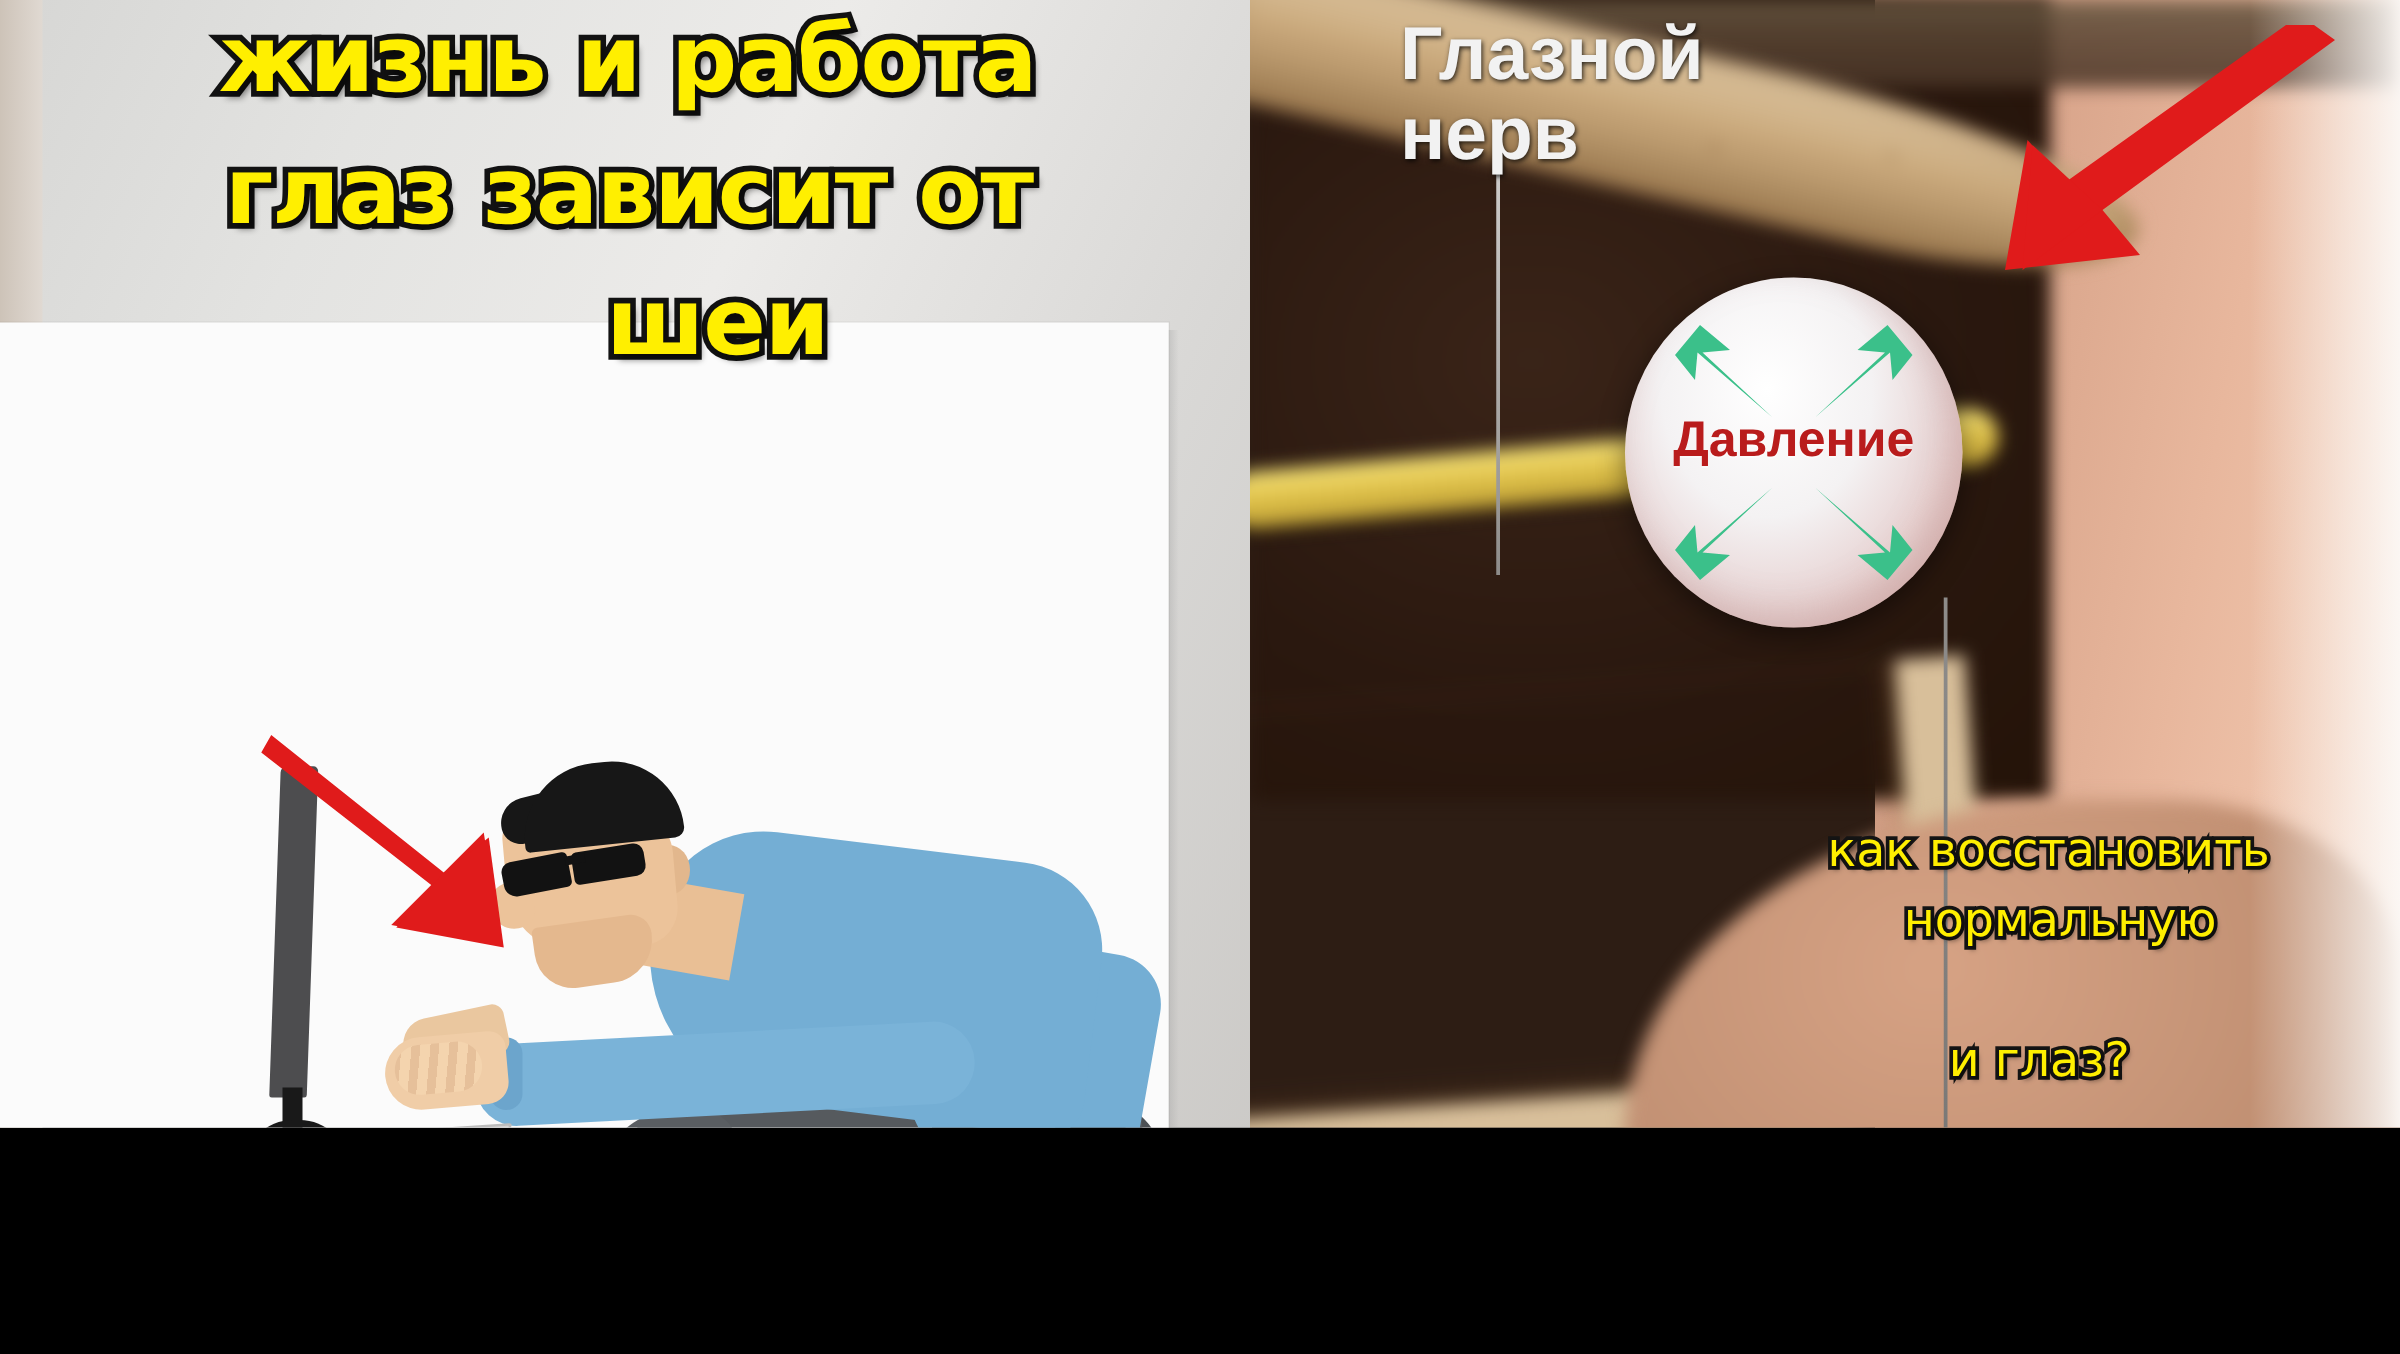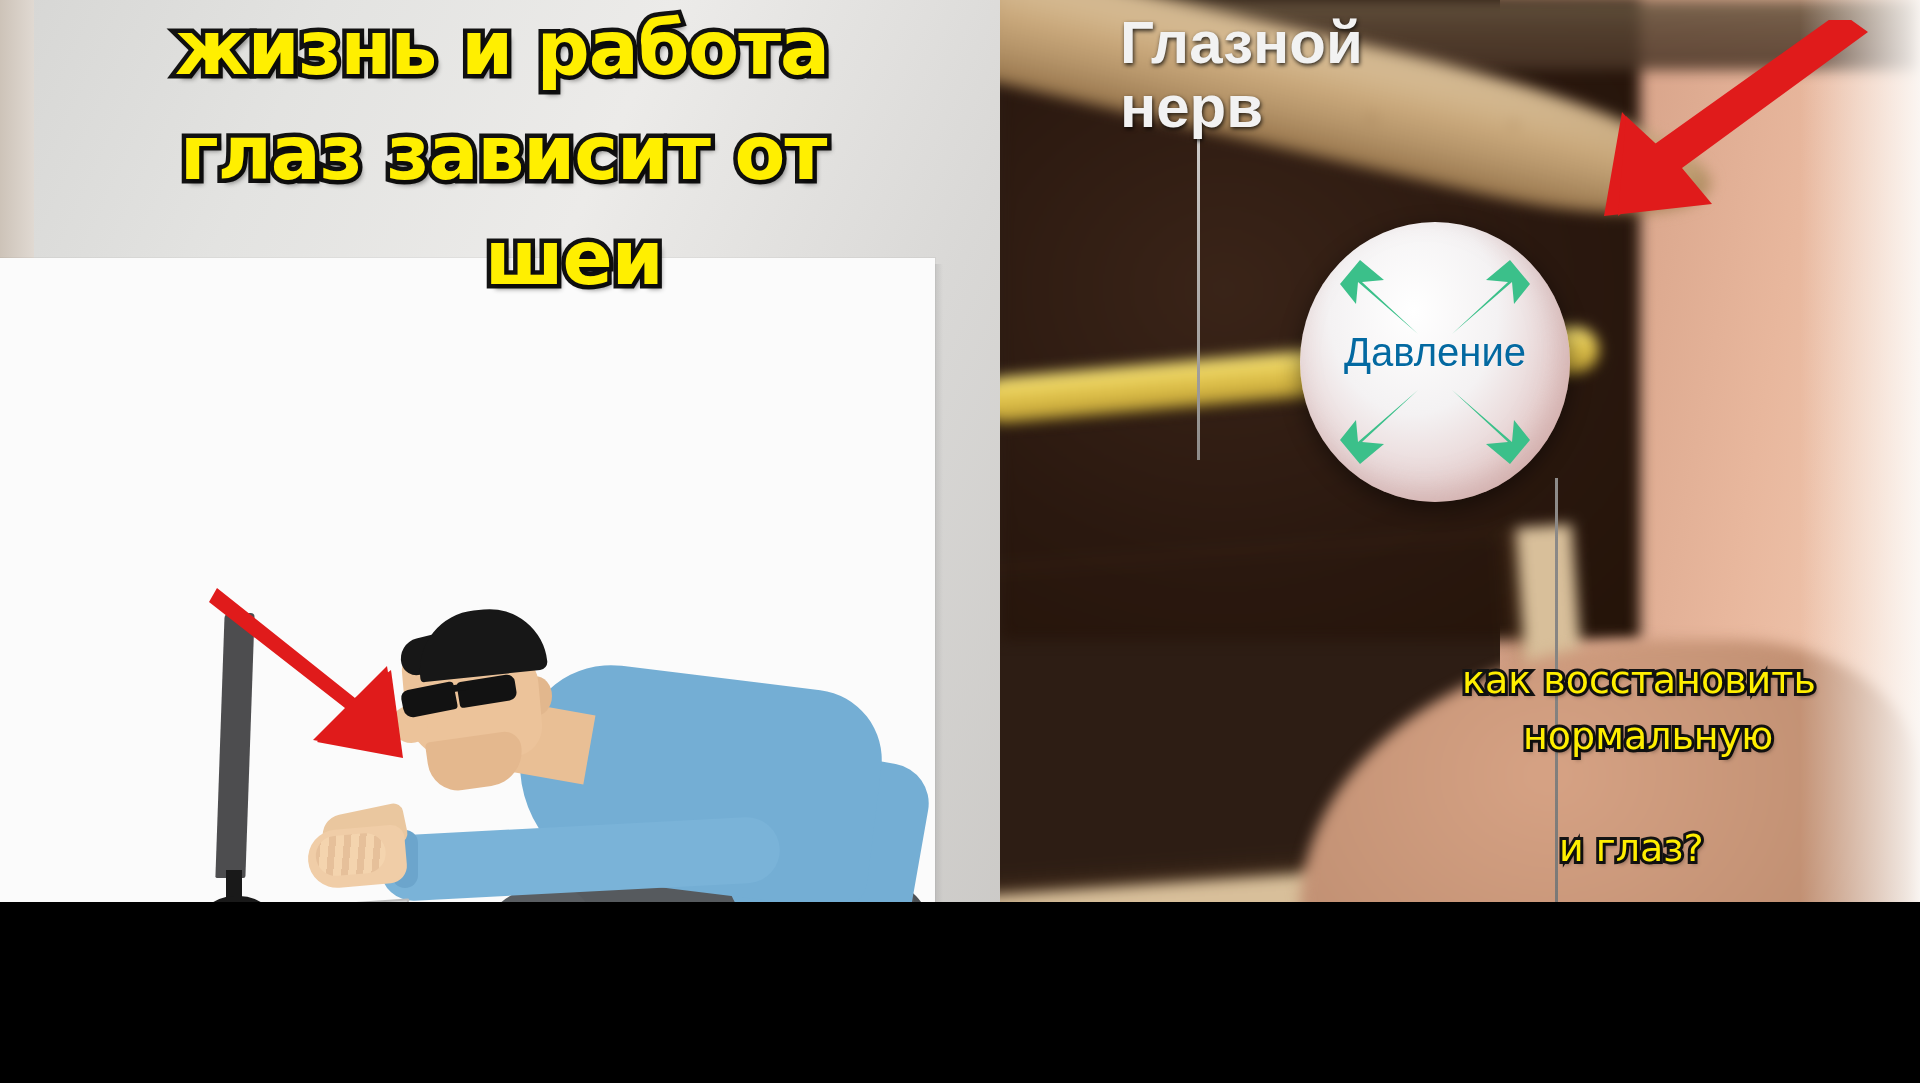--- a/index.html
+++ b/index.html
@@ -126,21 +126,21 @@
   .cheek{position:absolute;left:300px;top:640px;width:620px;height:450px;
     background:radial-gradient(ellipse at 40% 30%,#d6a284 0%,#c08f72 60%,#a87a5e 100%);
     border-radius:60% 30% 0 0;}
   .blur{filter:blur(7px);}
 
   #eyeball{position:absolute;left:1300px;top:222px;width:270px;height:280px;border-radius:50%;
     background:radial-gradient(ellipse at 42% 32%,#ffffff 0%,#f4f2f3 38%,#ead9d9 60%,#e8c4c0 82%,#dcb2ad 100%);
     box-shadow:0 6px 22px rgba(0,0,0,.45), inset -10px -12px 28px rgba(170,130,130,.35);
     filter:blur(.6px);}
   #pressure-label{position:absolute;left:1300px;top:330px;width:270px;text-align:center;
-    font-size:40px;font-weight:normal;color:#0369a1;font-family:"Liberation Sans",sans-serif;
+    font-size:40px;font-weight:bold;color:#b91c1c;font-family:"Liberation Sans",sans-serif;
     text-shadow:0 1px 0 rgba(255,255,255,.5);filter:blur(.4px);}
 
   .line-ptr{position:absolute;background:#b9b7b5;width:3px;}
   #ptr-nerve{left:1197px;top:130px;height:330px;background:linear-gradient(180deg,#cfcdcb,#8e8c8a);}
   #ptr-eye{left:1555px;top:478px;height:508px;background:linear-gradient(180deg,#8e8c8a,#777573);}
 
   .lbl-white{position:absolute;color:#f2f2f2;font-size:60px;font-weight:bold;
     font-family:"Liberation Sans",sans-serif;text-shadow:1px 2px 4px rgba(0,0,0,.8);filter:blur(.3px);}
   #lbl-nerve1{left:1120px;top:8px;}
   #lbl-nerve2{left:1120px;top:72px;}

